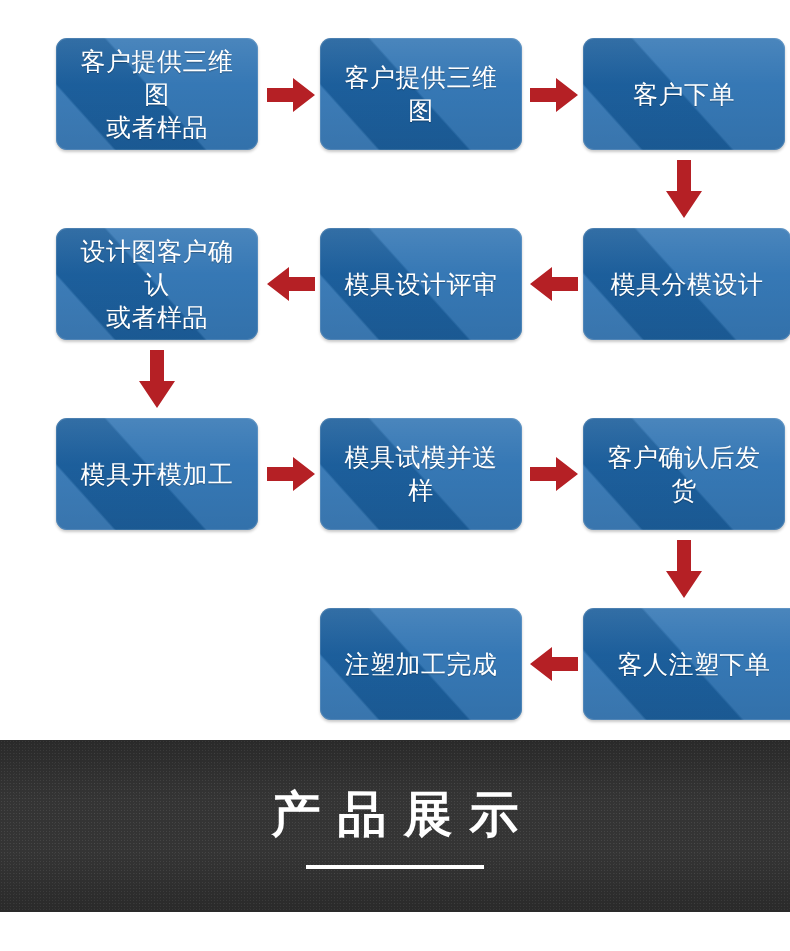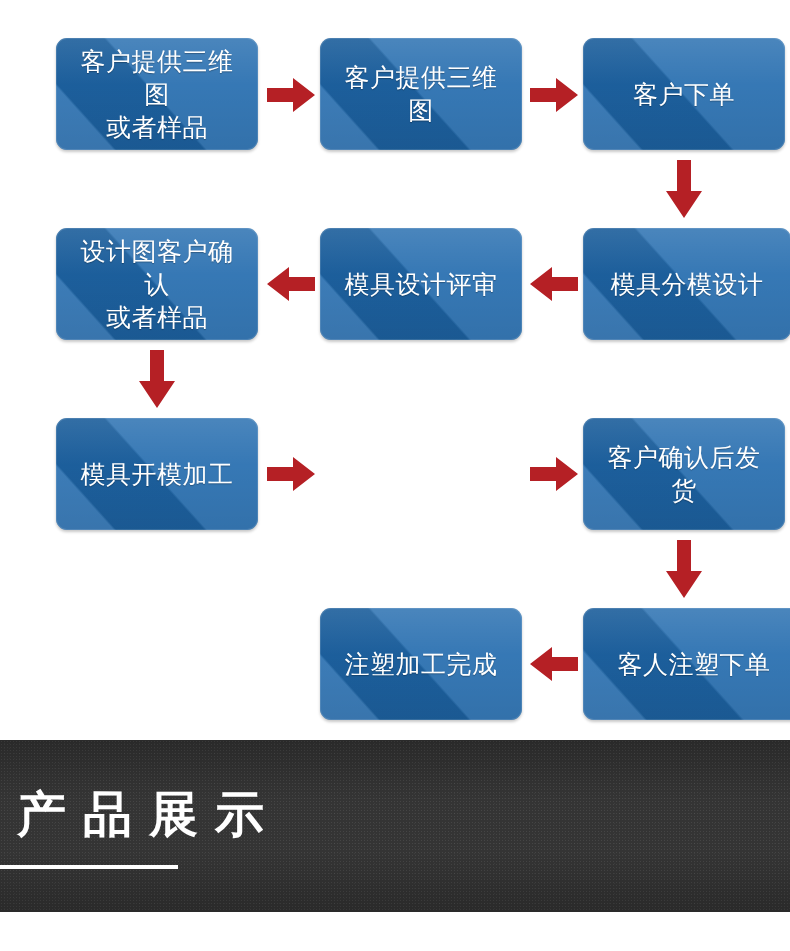--- a/index.html
+++ b/index.html
@@ -77,21 +77,21 @@
       radial-gradient(rgba(255,255,255,.10) 0.5px, transparent 0.6px);
     background-size:3px 3px, 4px 4px, 5px 5px;
     background-position:0 0, 1px 2px, 2px 1px;
   }
   .banner .vign{
     position:absolute;inset:0;
     background:linear-gradient(180deg,rgba(0,0,0,.20),rgba(0,0,0,0) 35%,rgba(0,0,0,0) 65%,rgba(0,0,0,.20));
   }
   .banner-inner{
     position:absolute;inset:0;
-    display:flex;flex-direction:column;justify-content:center;
+    display:flex;flex-direction:column;align-items:center;justify-content:center;
   }
   .banner-title{
     color:#ffffff;
     font-size:49px;
     font-weight:bold;
     letter-spacing:17px;
     text-indent:17px;
     line-height:1;
     margin-top:6px;
   }
@@ -192,20 +192,26 @@
       <div class="rim"></div>
       <div class="label">模具开模加工</div>
     </div>
 
     <div class="arrow" style="left:239px;top:457px;">
       <svg width="48" height="34" viewBox="0 0 48 34" aria-hidden="true">
         <polygon points="0,10 26,10 26,0 48,17 26,34 26,24 0,24" fill="#b52025"></polygon>
       </svg>
     </div>
 
+    <div class="node" style="left:292px;top:418px;">
+      <div class="sheen"></div>
+      <div class="gloss"></div>
+      <div class="rim"></div>
+      <div class="label">模具试模并送样</div>
+    </div>
 
     <div class="arrow" style="left:502px;top:457px;">
       <svg width="48" height="34" viewBox="0 0 48 34" aria-hidden="true">
         <polygon points="0,10 26,10 26,0 48,17 26,34 26,24 0,24" fill="#b52025"></polygon>
       </svg>
     </div>
 
     <div class="node" style="left:555px;top:418px;">
       <div class="sheen"></div>
       <div class="gloss"></div>

